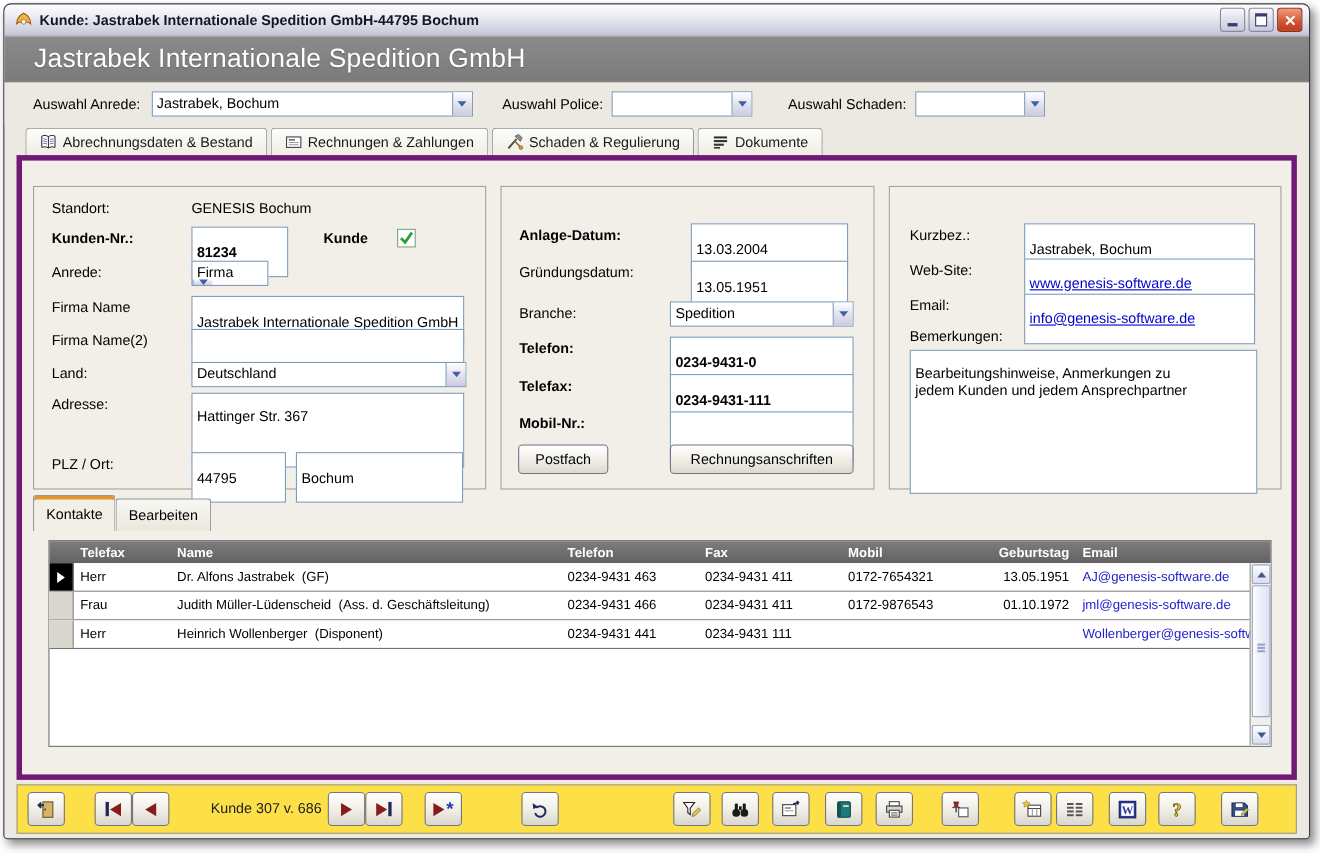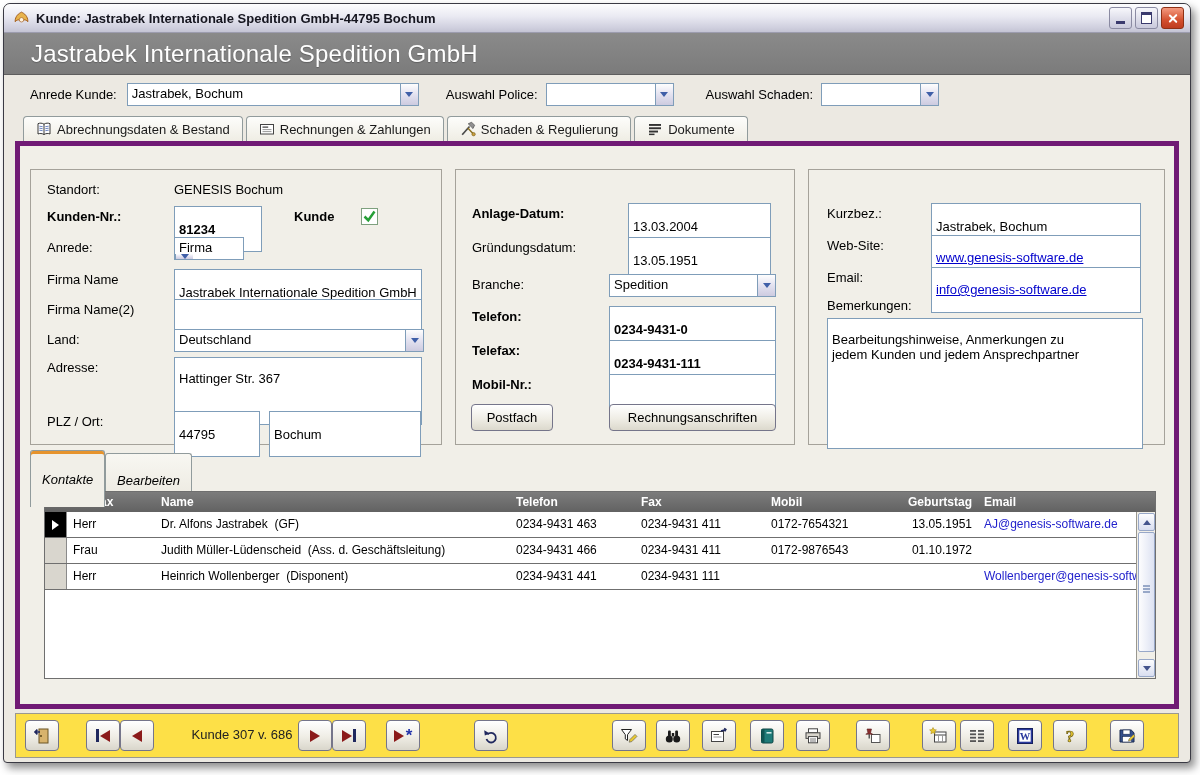--- a/index.html
+++ b/index.html
@@ -54,23 +54,23 @@
   input.fld{outline:none;}
   .fld.link{color:#0000CC;text-decoration:underline;line-height:17px;white-space:nowrap;overflow:hidden;}
   textarea.fld{resize:none;overflow:hidden;line-height:15px;}
   .combo.abs{position:absolute;}
   .chk{position:absolute;width:15px;height:15px;background:#fff;border:1px solid #7EA07E;
     display:flex;align-items:center;justify-content:center;}
   .xpbtn{position:absolute;height:25px;border:1px solid #75758A;border-radius:4px;font-size:13px;
     background:linear-gradient(#FFFFFF,#EFEDE5 55%,#DCD9CD);display:flex;align-items:center;
     justify-content:center;color:#000;box-shadow:inset 0 1px 0 #fff;}
   
-  .subtab{position:absolute;height:21px;display:flex;align-items:center;padding:16px 11px;font-size:13px;
+  .subtab{position:absolute;height:21px;display:flex;align-items:center;padding:4px 11px;font-size:13px;
     border:1px solid #919B9C;border-bottom:none;border-radius:3px 3px 0 0;
-    background:linear-gradient(#F8F7F2,#EAE7DD);font-style:italic;}
+    background:linear-gradient(#F8F7F2,#EAE7DD);}
   .subtab.active{height:24px;background:#F1EFE8;box-shadow:inset 0 3px 0 #E6932C;z-index:2;}
   
   .ctable{position:absolute;left:24px;top:345px;width:1110px;height:186px;background:#fff;
     border:1px solid #6F6F6F;}
   .trow{display:grid;grid-template-columns:22px 88px 355px 125px 130px 118px 95px 1fr;}
   .thead{height:20px;background:linear-gradient(#7C7C7C,#626262);color:#fff;font-weight:bold;
     font-size:12px;}
   .thead>div{padding:3px 0 0 6px;white-space:nowrap;overflow:hidden;}
   .tbody-row{height:25px;border-bottom:1px solid #6F6F6F;background:#fff;font-size:12px;}
   .tbody-row>div{padding:5px 0 0 6px;white-space:pre;overflow:hidden;}
@@ -130,21 +130,21 @@
         </span>
       <span class="wbtn close">
           <span class="gclose"></span>
         </span>
     </span>
   </div>
 
   <div class="banner">Jastrabek Internationale Spedition GmbH</div>
 
   <div class="selrow">
-    <span class="lbl">Anrede Kunde:</span>
+    <span class="lbl">Auswahl Anrede:</span>
     <div class="combo" style="width:290px;margin-left:10px;">
       <span class="val">Jastrabek, Bochum</span>
       <span class="cbtn">
           <span class="chev"></span>
         </span>
     </div>
     <span class="lbl" style="margin-left:27px;">Auswahl  Police:</span>
     <div class="combo" style="width:126px;margin-left:8px;">
       <span class="val"></span>
       <span class="cbtn">
@@ -330,20 +330,21 @@
       </div>
 
       <div class="trow tbody-row" style="margin-right:18px;">
         <div class="selcell"></div>
         <div>Frau</div>
         <div>Judith Müller-Lüdenscheid  (Ass. d. Geschäftsleitung)</div>
         <div>0234-9431 466</div>
         <div>0234-9431 411</div>
         <div>0172-9876543</div>
         <div class="gebcol">01.10.1972</div>
+        <div class="mailcol">jml@genesis-software.de</div>
       </div>
 
       <div class="trow tbody-row" style="margin-right:18px;">
         <div class="selcell"></div>
         <div>Herr</div>
         <div>Heinrich Wollenberger  (Disponent)</div>
         <div>0234-9431 441</div>
         <div>0234-9431 111</div>
         <div></div>
         <div class="gebcol"></div>

